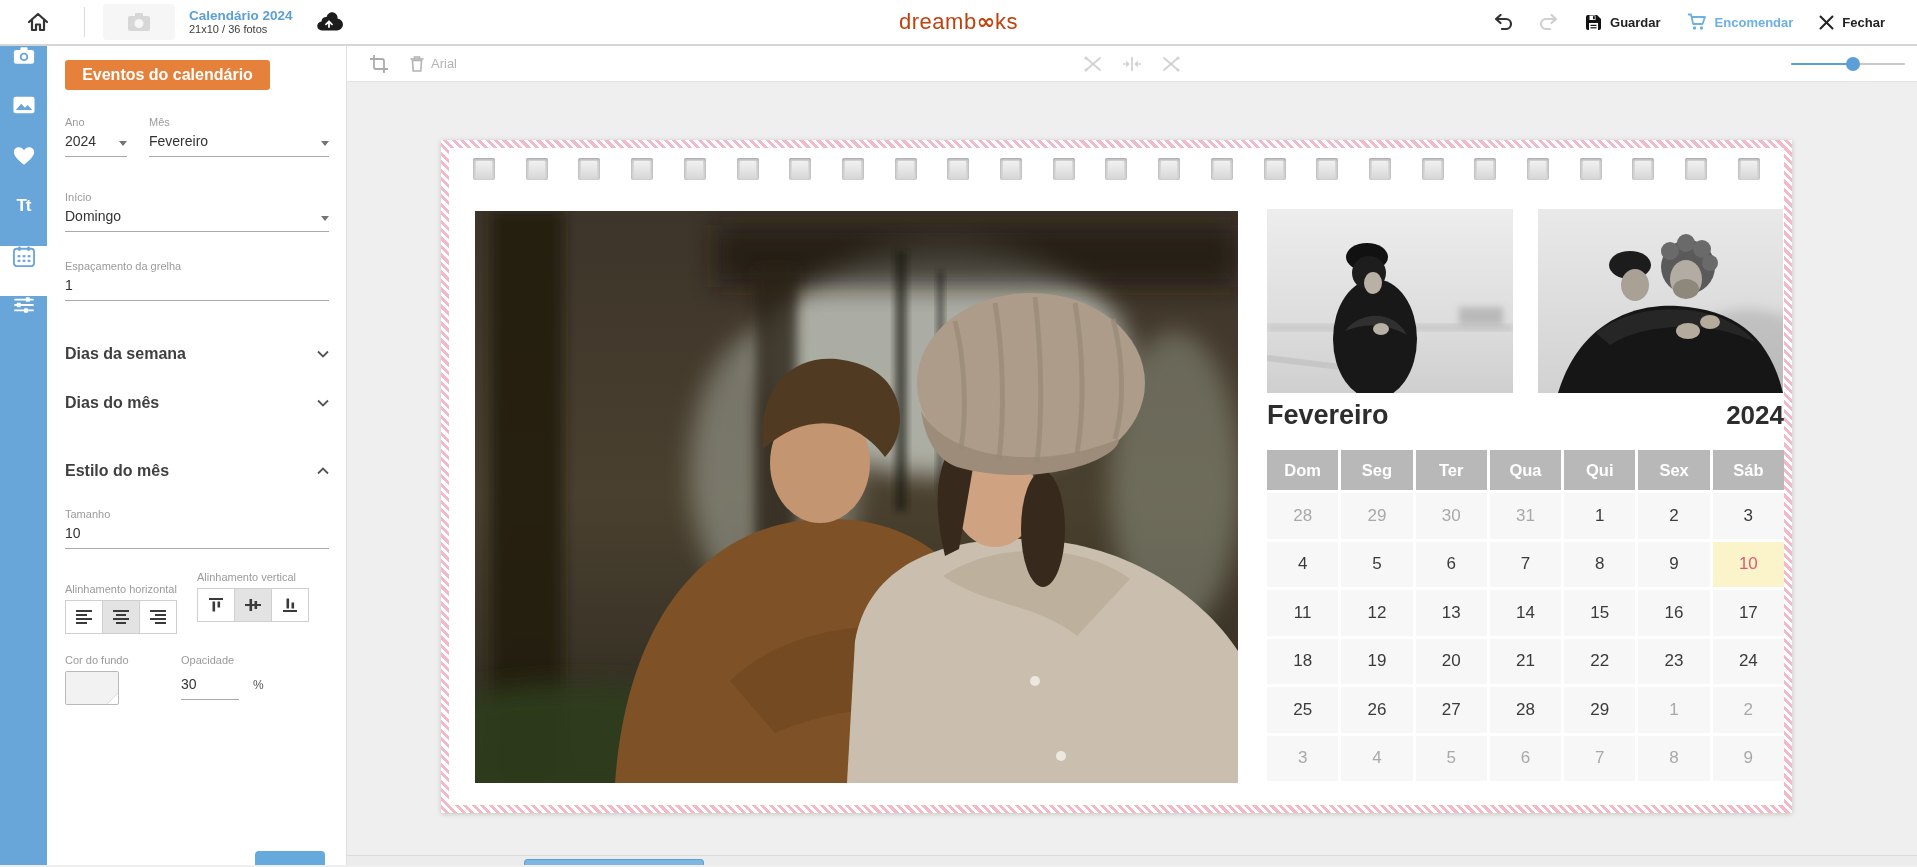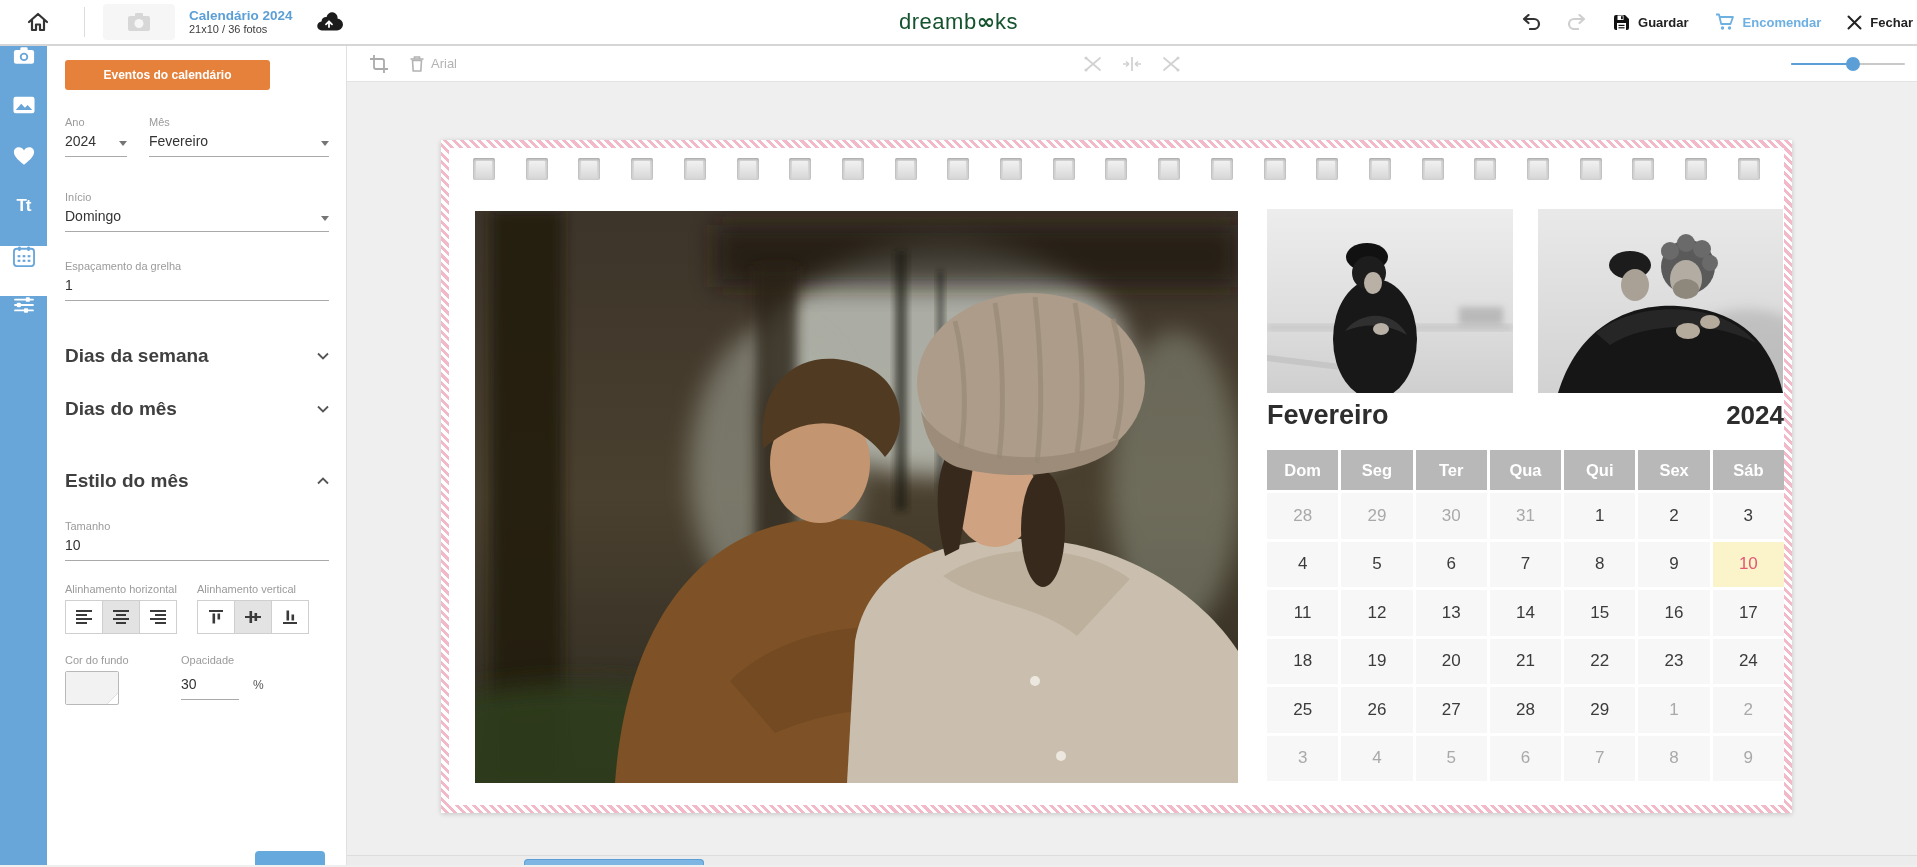--- a/index.html
+++ b/index.html
@@ -18,58 +18,58 @@
   .icon-btn{display:flex;align-items:center;justify-content:center;cursor:pointer;}
   .home-btn{width:56px;margin-left:10px;}
   .tb-divider{width:1px;height:30px;background:#dcdcdc;margin:0 18px;}
   .thumb{width:72px;height:36px;background:#f6f6f6;border-radius:4px;
     display:flex;align-items:center;justify-content:center;}
   .title-block{margin-left:14px;line-height:1.15;}
   .proj-title{color:var(--accent);font-weight:bold;font-size:13.5px;cursor:pointer;}
   .proj-sub{font-size:11px;color:#3c3c3c;}
   .cloud{margin-left:22px;}
   .logo{position:absolute;left:50%;top:50%;transform:translate(-50%,-50%);
-    font-size:22px;color:#14532d;letter-spacing:.5px;}
+    font-size:22px;color:#c2410c;letter-spacing:.5px;}
   .logo .inf{font-family:"DejaVu Sans",sans-serif;font-weight:bold;letter-spacing:0;}
-  .tb-right{margin-left:auto;display:flex;align-items:center;gap:26px;padding-right:4px;}
+  .tb-right{margin-left:auto;display:flex;align-items:center;gap:26px;padding-right:32px;}
   .tb-action{display:flex;align-items:center;gap:8px;font-size:13px;font-weight:bold;
     color:#222;background:none;border:none;cursor:pointer;font-family:inherit;}
   .tb-action.blue{color:#6db0e2;}
   .disabled-icon{opacity:1;}
 
   
   .main{display:flex;height:819px;}
 
   
   .iconbar{width:47px;background:var(--sidebar-blue);flex:none;}
   .rail-item{height:50px;display:flex;align-items:flex-start;justify-content:center;
     color:#fff;cursor:pointer;font-weight:bold;}
   .rail-item.active{background:#fff;color:var(--sidebar-blue);}
   .rail-tt{font-size:17px;letter-spacing:-1px;}
 
   
   .panel{width:300px;background:#fff;border-right:1px solid #e0e0e0;flex:none;
     position:relative;padding:14px 17px 0 18px;font-size:14px;overflow:hidden;}
   .events-btn{display:block;width:205px;height:30px;background:var(--orange);
-    color:#fff;font-weight:bold;font-size:12px;border:none;border-radius:3px;
+    color:#fff;font-weight:bold;font-size:16px;border:none;border-radius:3px;
     cursor:pointer;font-family:inherit;}
   .fld-label{font-size:11px;color:#9b9b9b;display:block;}
   .fld-value{display:flex;align-items:flex-end;justify-content:space-between;
     font-size:14px;color:#333;border-bottom:1px solid #a9a9a9;
     padding:5px 0 7px;cursor:pointer;}
   .caret{width:0;height:0;border-left:4.5px solid transparent;
     border-right:4.5px solid transparent;border-top:5px solid #757575;margin-bottom:3px;}
   .row{display:flex;}
   .row-ano{margin-top:26px;gap:22px;}
   .col-ano{width:62px;flex:none;}
   .col-mes{flex:1;}
   .field{margin-top:0;}
   .mt36{margin-top:34px;} .mt30{margin-top:28px;}
   .section{display:flex;align-items:center;justify-content:space-between;
-    font-size:19px;font-weight:bold;color:#3f3f3f;cursor:pointer;}
+    font-size:16px;font-weight:bold;color:#3f3f3f;cursor:pointer;}
   .sec1{margin-top:44px;} .sec2{margin-top:31px;} .sec3{margin-top:50px;}
   .row-font{margin-top:28px;gap:18px;}
   .col-font{width:182px;flex:none;} .col-size{flex:1;}
   .row-style{margin-top:24px;gap:20px;}
   .tgl-group{display:flex;}
   .tgl{width:38px;height:34px;border:1px solid #cfcfcf;background:#fff;display:flex;
     align-items:center;justify-content:center;cursor:pointer;font-family:inherit;}
   .tgl + .tgl{margin-left:-1px;}
   .tgl.selected{background:#e3e3e3;}
   .tgl-b{font-weight:bold;font-size:15px;color:#222;}
@@ -78,21 +78,21 @@
   .swatch{width:54px;height:34px;border:1px solid #b9b9b9;border-radius:2px;
     position:relative;cursor:pointer;overflow:hidden;}
   .swatch-fill{position:absolute;inset:0;}
   .swatch .fold{position:absolute;right:0;bottom:0;width:0;height:0;
     border-style:solid;border-width:0 0 11px 11px;
     border-color:transparent transparent #fff transparent;}
   .swatch .fold-line{position:absolute;right:-1px;bottom:-1px;width:0;height:0;
     border-style:solid;border-width:0 0 13px 13px;
     border-color:transparent transparent #8a8a8a transparent;}
   .row-align{margin-top:22px;gap:18px;}
-  .col-halign{width:114px;flex:none;}
+  .col-halign{width:114px;flex:none;margin-top:12px;}
   .align-label{font-size:11px;color:#9b9b9b;display:block;margin-bottom:5px;white-space:nowrap;}
   .row-bgop{margin-top:20px;gap:24px;}
   .col-bg{width:92px;flex:none;}
   .op-line{display:flex;align-items:flex-end;gap:14px;}
   .op-value{width:58px;border-bottom:1px solid #a9a9a9;padding:5px 0 7px;font-size:14px;}
   .op-unit{font-size:12px;color:#555;padding-bottom:8px;}
   .apply-btn{position:absolute;bottom:0;left:208px;width:70px;height:14px;
     background:#66a9dc;border:none;border-radius:4px 4px 0 0;cursor:pointer;}
 
   

